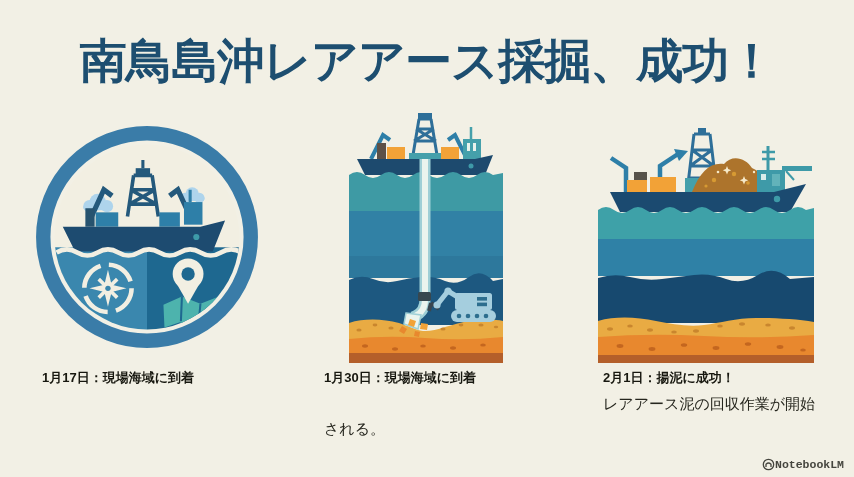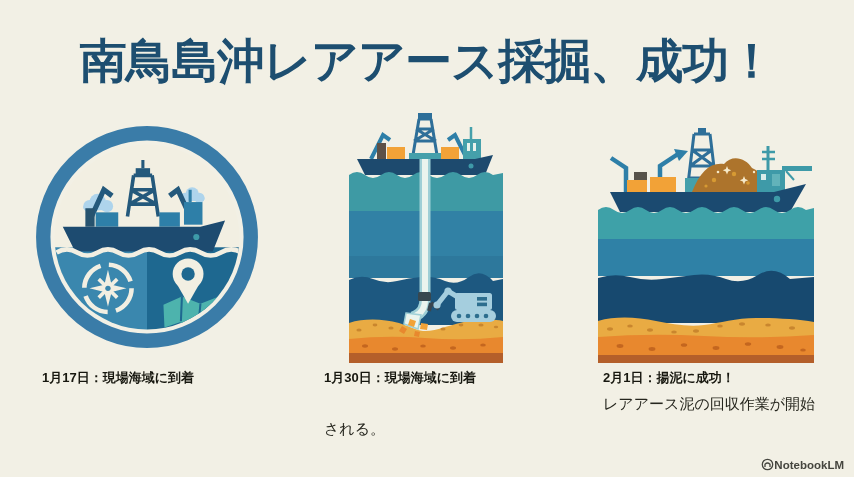--- a/index.html
+++ b/index.html
@@ -29,21 +29,21 @@
   .step p{
     margin:0;font-size:15px;color:#26261e;
     line-height:1.66;letter-spacing:0;
   }
   #step-1{left:42px;width:276px;}
   #step-2{left:324px;width:276px;}
   #step-3{left:603px;width:250px;}
   .watermark{
     position:absolute;right:10px;bottom:6px;
     display:flex;align-items:center;gap:0;
-    color:#45453e;font-size:11.5px;font-weight:bold;
+    color:#45453e;font-size:11.5px;font-weight:bold;font-family:Liberation Mono, monospace;
   }
 </style>
 </head>
 <body>
 
 <div class="stage">
 
   <h1 class="title">南鳥島沖レアアース採掘、成功！</h1>
 
   <div class="panel" id="badge-panel">

